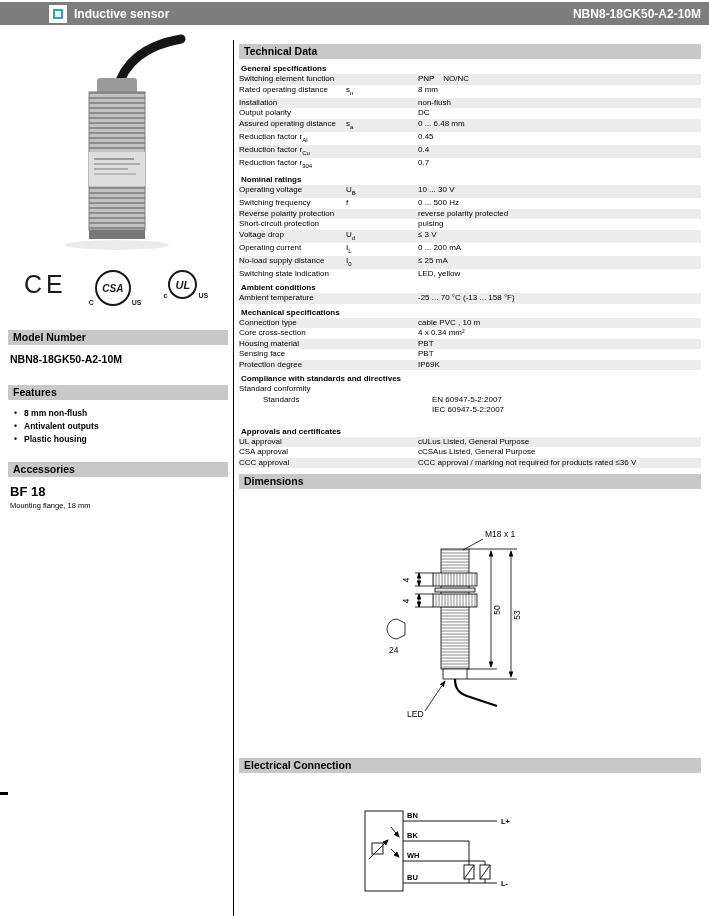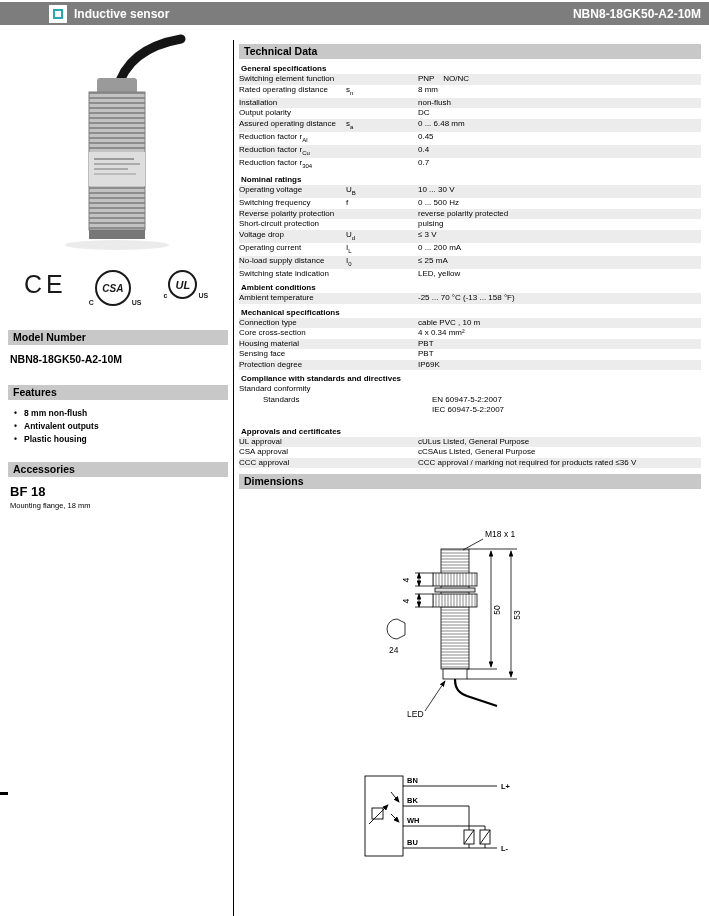--- a/index.html
+++ b/index.html
@@ -388,20 +388,21 @@
           <text transform="rotate(-90 64 61)" x="64" y="61" text-anchor="middle">4</text>
           <text transform="rotate(-90 64 82)" x="64" y="82" text-anchor="middle">4</text>
           <text transform="rotate(-90 155 91)" x="155" y="91" text-anchor="middle">50</text>
           <text transform="rotate(-90 175 96)" x="175" y="96" text-anchor="middle">53</text>
           <text x="44" y="134">24</text>
           <text x="62" y="198">LED</text>
         </g>
       </svg>
     </div>
 
+    <div class="section-bar" style="margin-top:20px">Electrical Connection</div>
     <div class="elec-wrap">
       <svg width="200" height="112" viewBox="0 0 200 112">
         <defs>
           <marker id="earr" markerWidth="7" markerHeight="6" refX="6" refY="3" orient="auto">
               <path d="M0,0L7,3L0,6z" fill="#000"></path>
             </marker>
         </defs>
         <g stroke="#000" stroke-width="0.9" fill="none">
           <rect x="18" y="12" width="38" height="80"></rect>
           <rect x="25" y="44" width="11" height="11"></rect>

